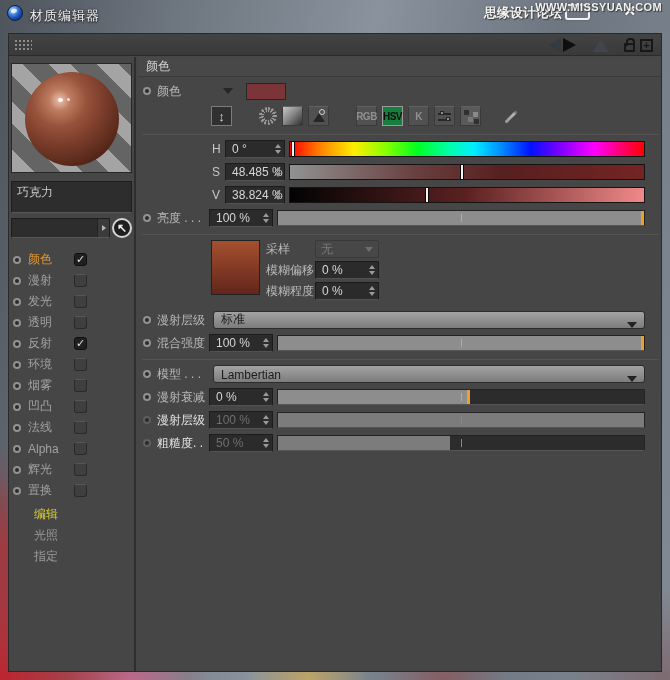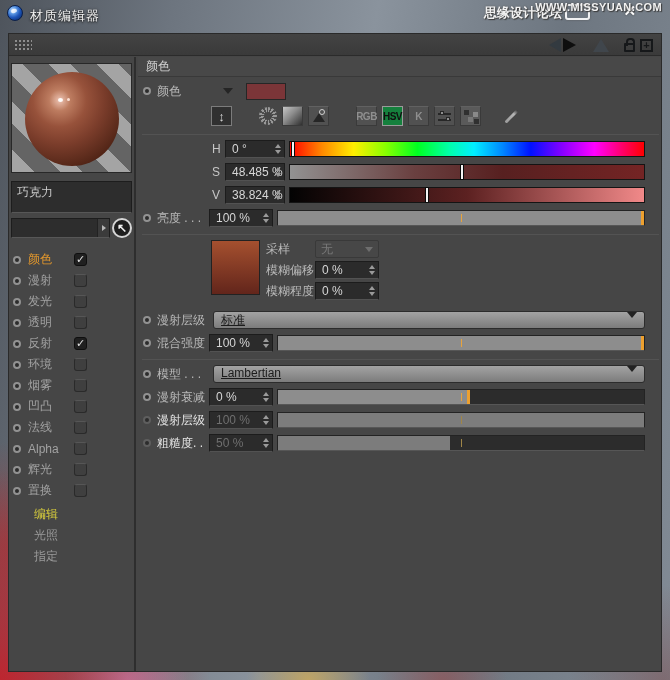--- a/index.html
+++ b/index.html
@@ -184,22 +184,22 @@
   .texrows { flex:1; margin-left:6px; }
   .texrow { display:flex; align-items:center; height:18px; margin-bottom:3px; }
   .texlabel { width:49px; font-size:12px; color:#b9b9b9; flex:none; }
   .texrow .spin { width:64px; }
   .ddl-dis { width:64px; height:18px; background:#474747; border:1px solid #393939; border-radius:2px;
     display:flex; align-items:center; padding:0 5px; font-size:12px; color:#7a7a7a; }
   .ddl-dis b { margin-left:auto; width:0; height:0; border-left:4px solid transparent;
     border-right:4px solid transparent; border-top:5px solid #6e6e6e; }
 
   .ddl { flex:1; height:18px; margin-left:4px; background:linear-gradient(#a3a3a3,#7c7c7c);
-    border:1px solid #2c2c2c; border-radius:3px; display:flex; align-items:flex-start; padding:0 7px;
-    font-size:12px; color:#1c1c1c;text-decoration:underline; }
+    border:1px solid #2c2c2c; border-radius:3px; display:flex; align-items:flex-end; padding:0 7px;
+    font-size:12px; color:#1c1c1c; }
   .ddl b { margin-left:auto; width:0; height:0; border-left:5px solid transparent;
     border-right:5px solid transparent; border-top:6px solid #222; }
 </style>
 </head>
 <body>
 
 <div class="frame">
   <div class="titlebar">
     <div class="app-icon">
         <i></i>

